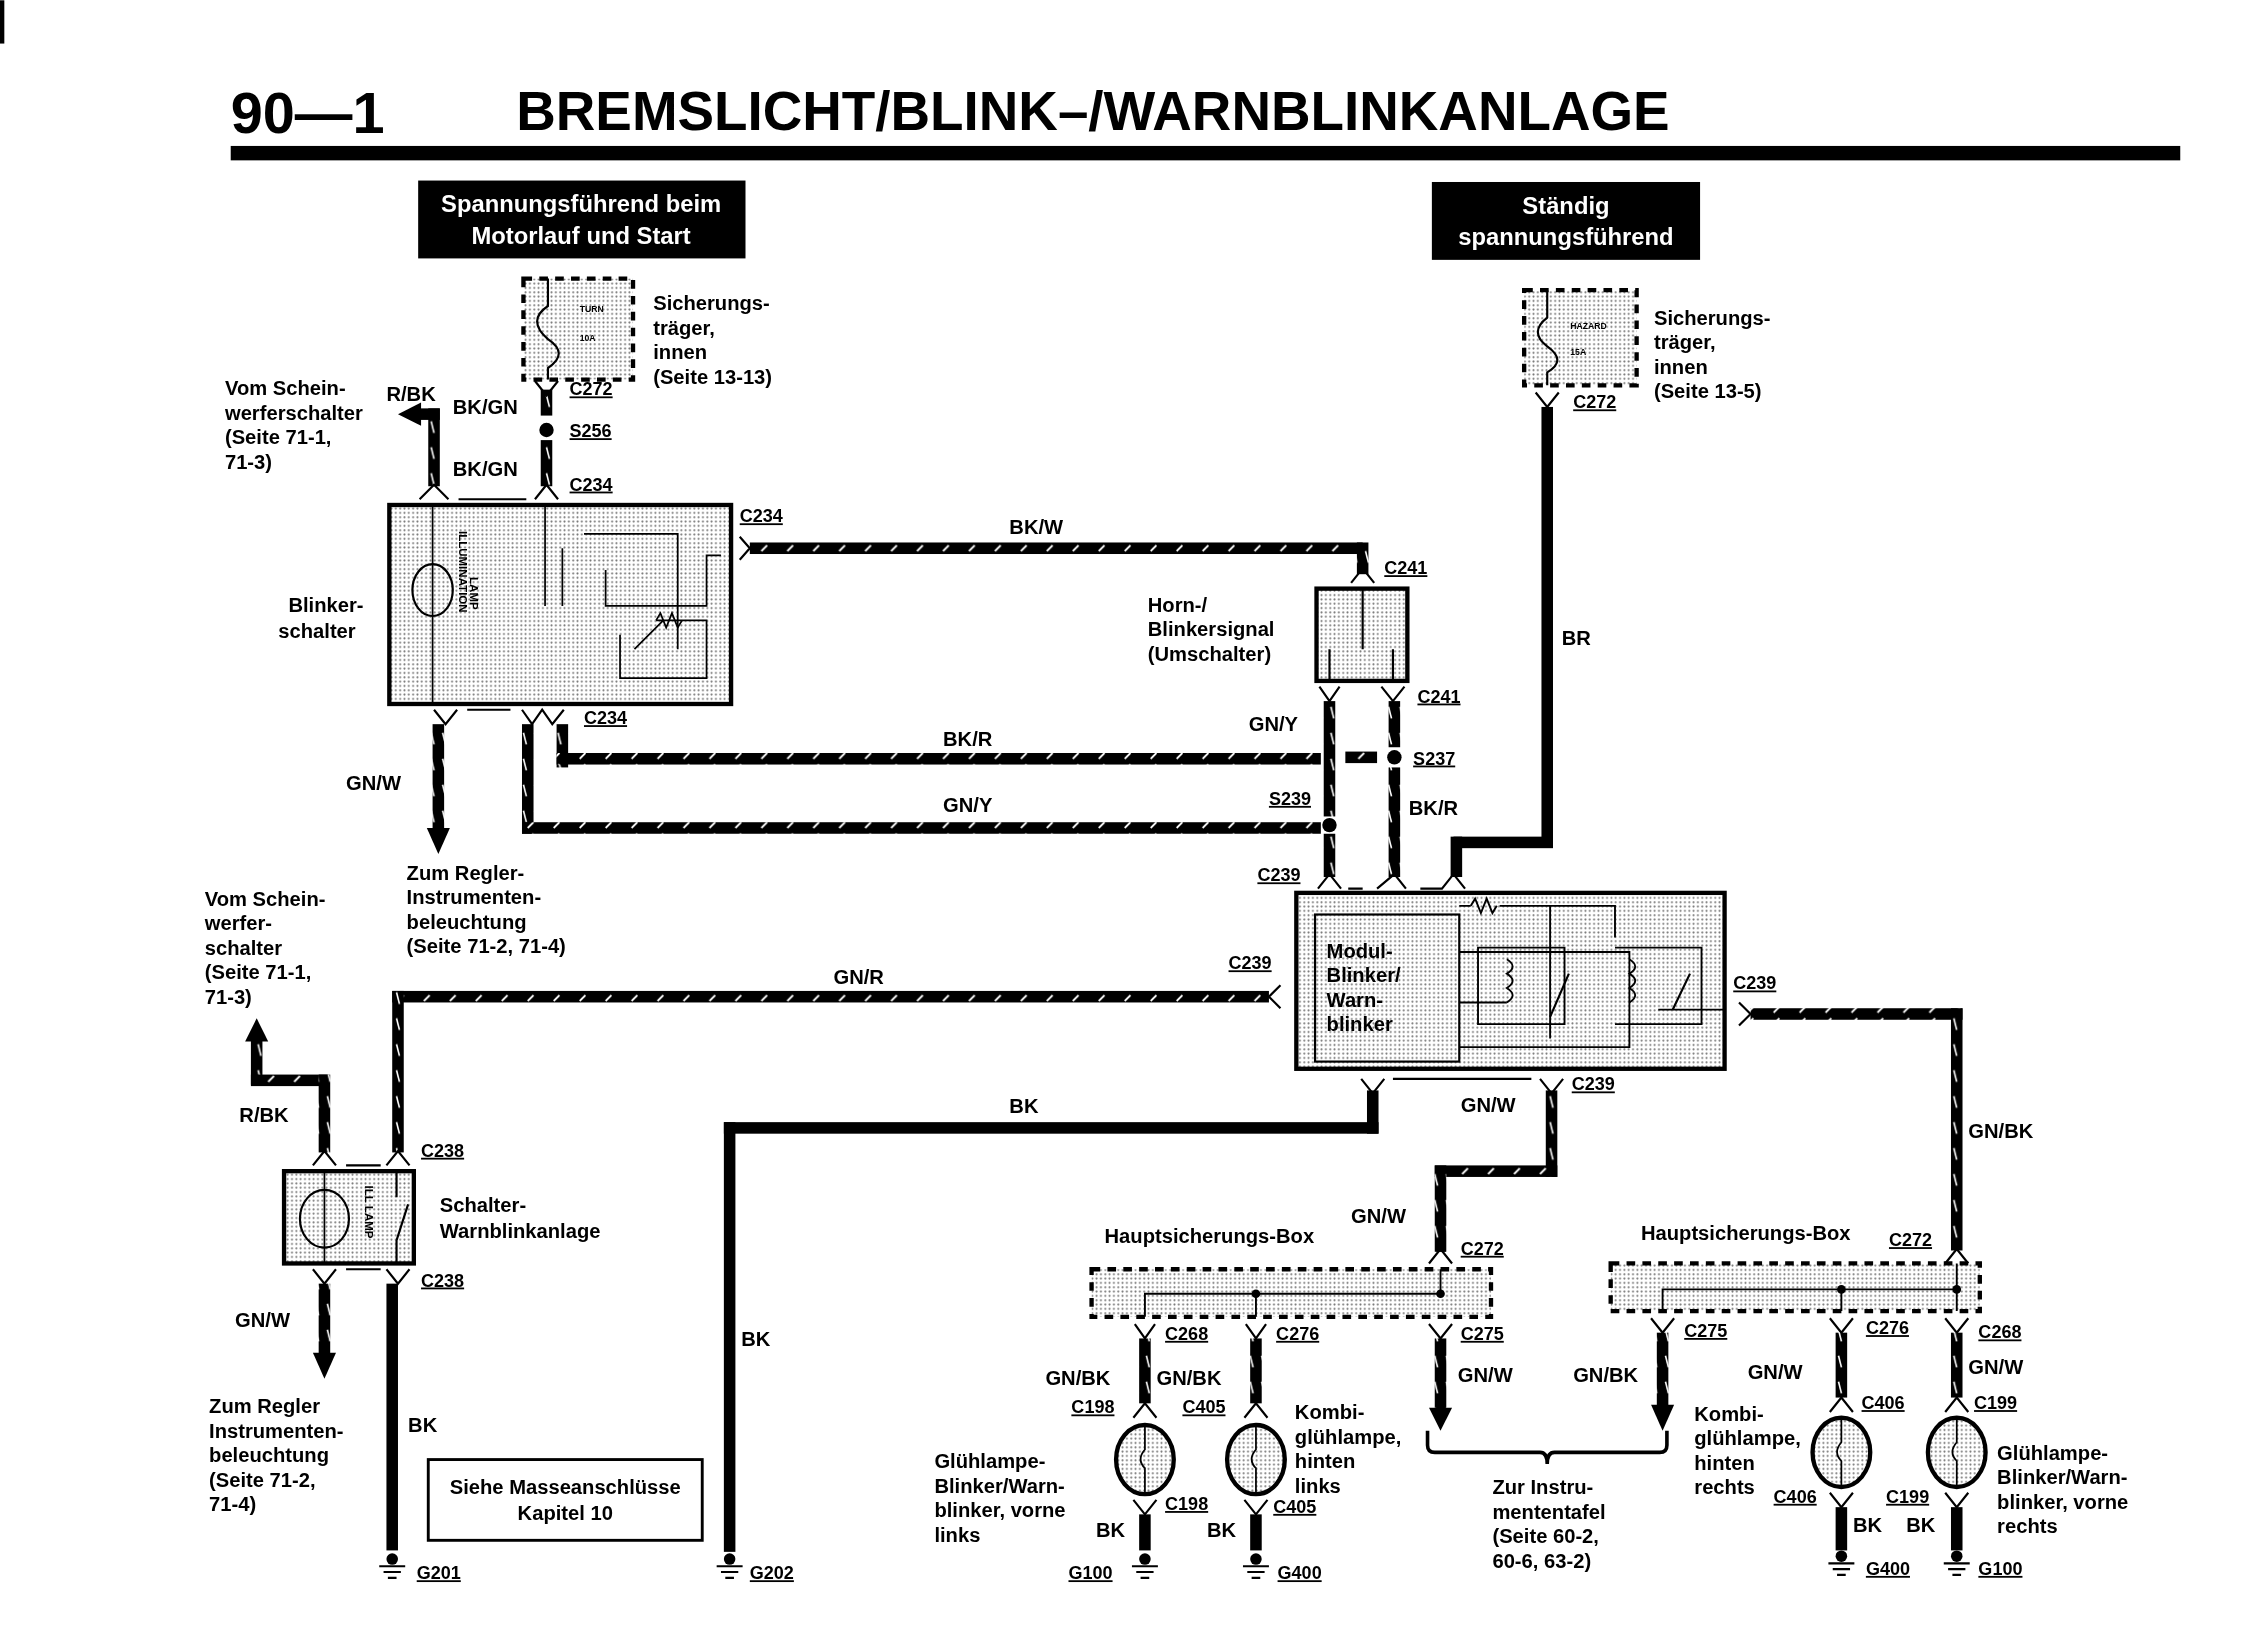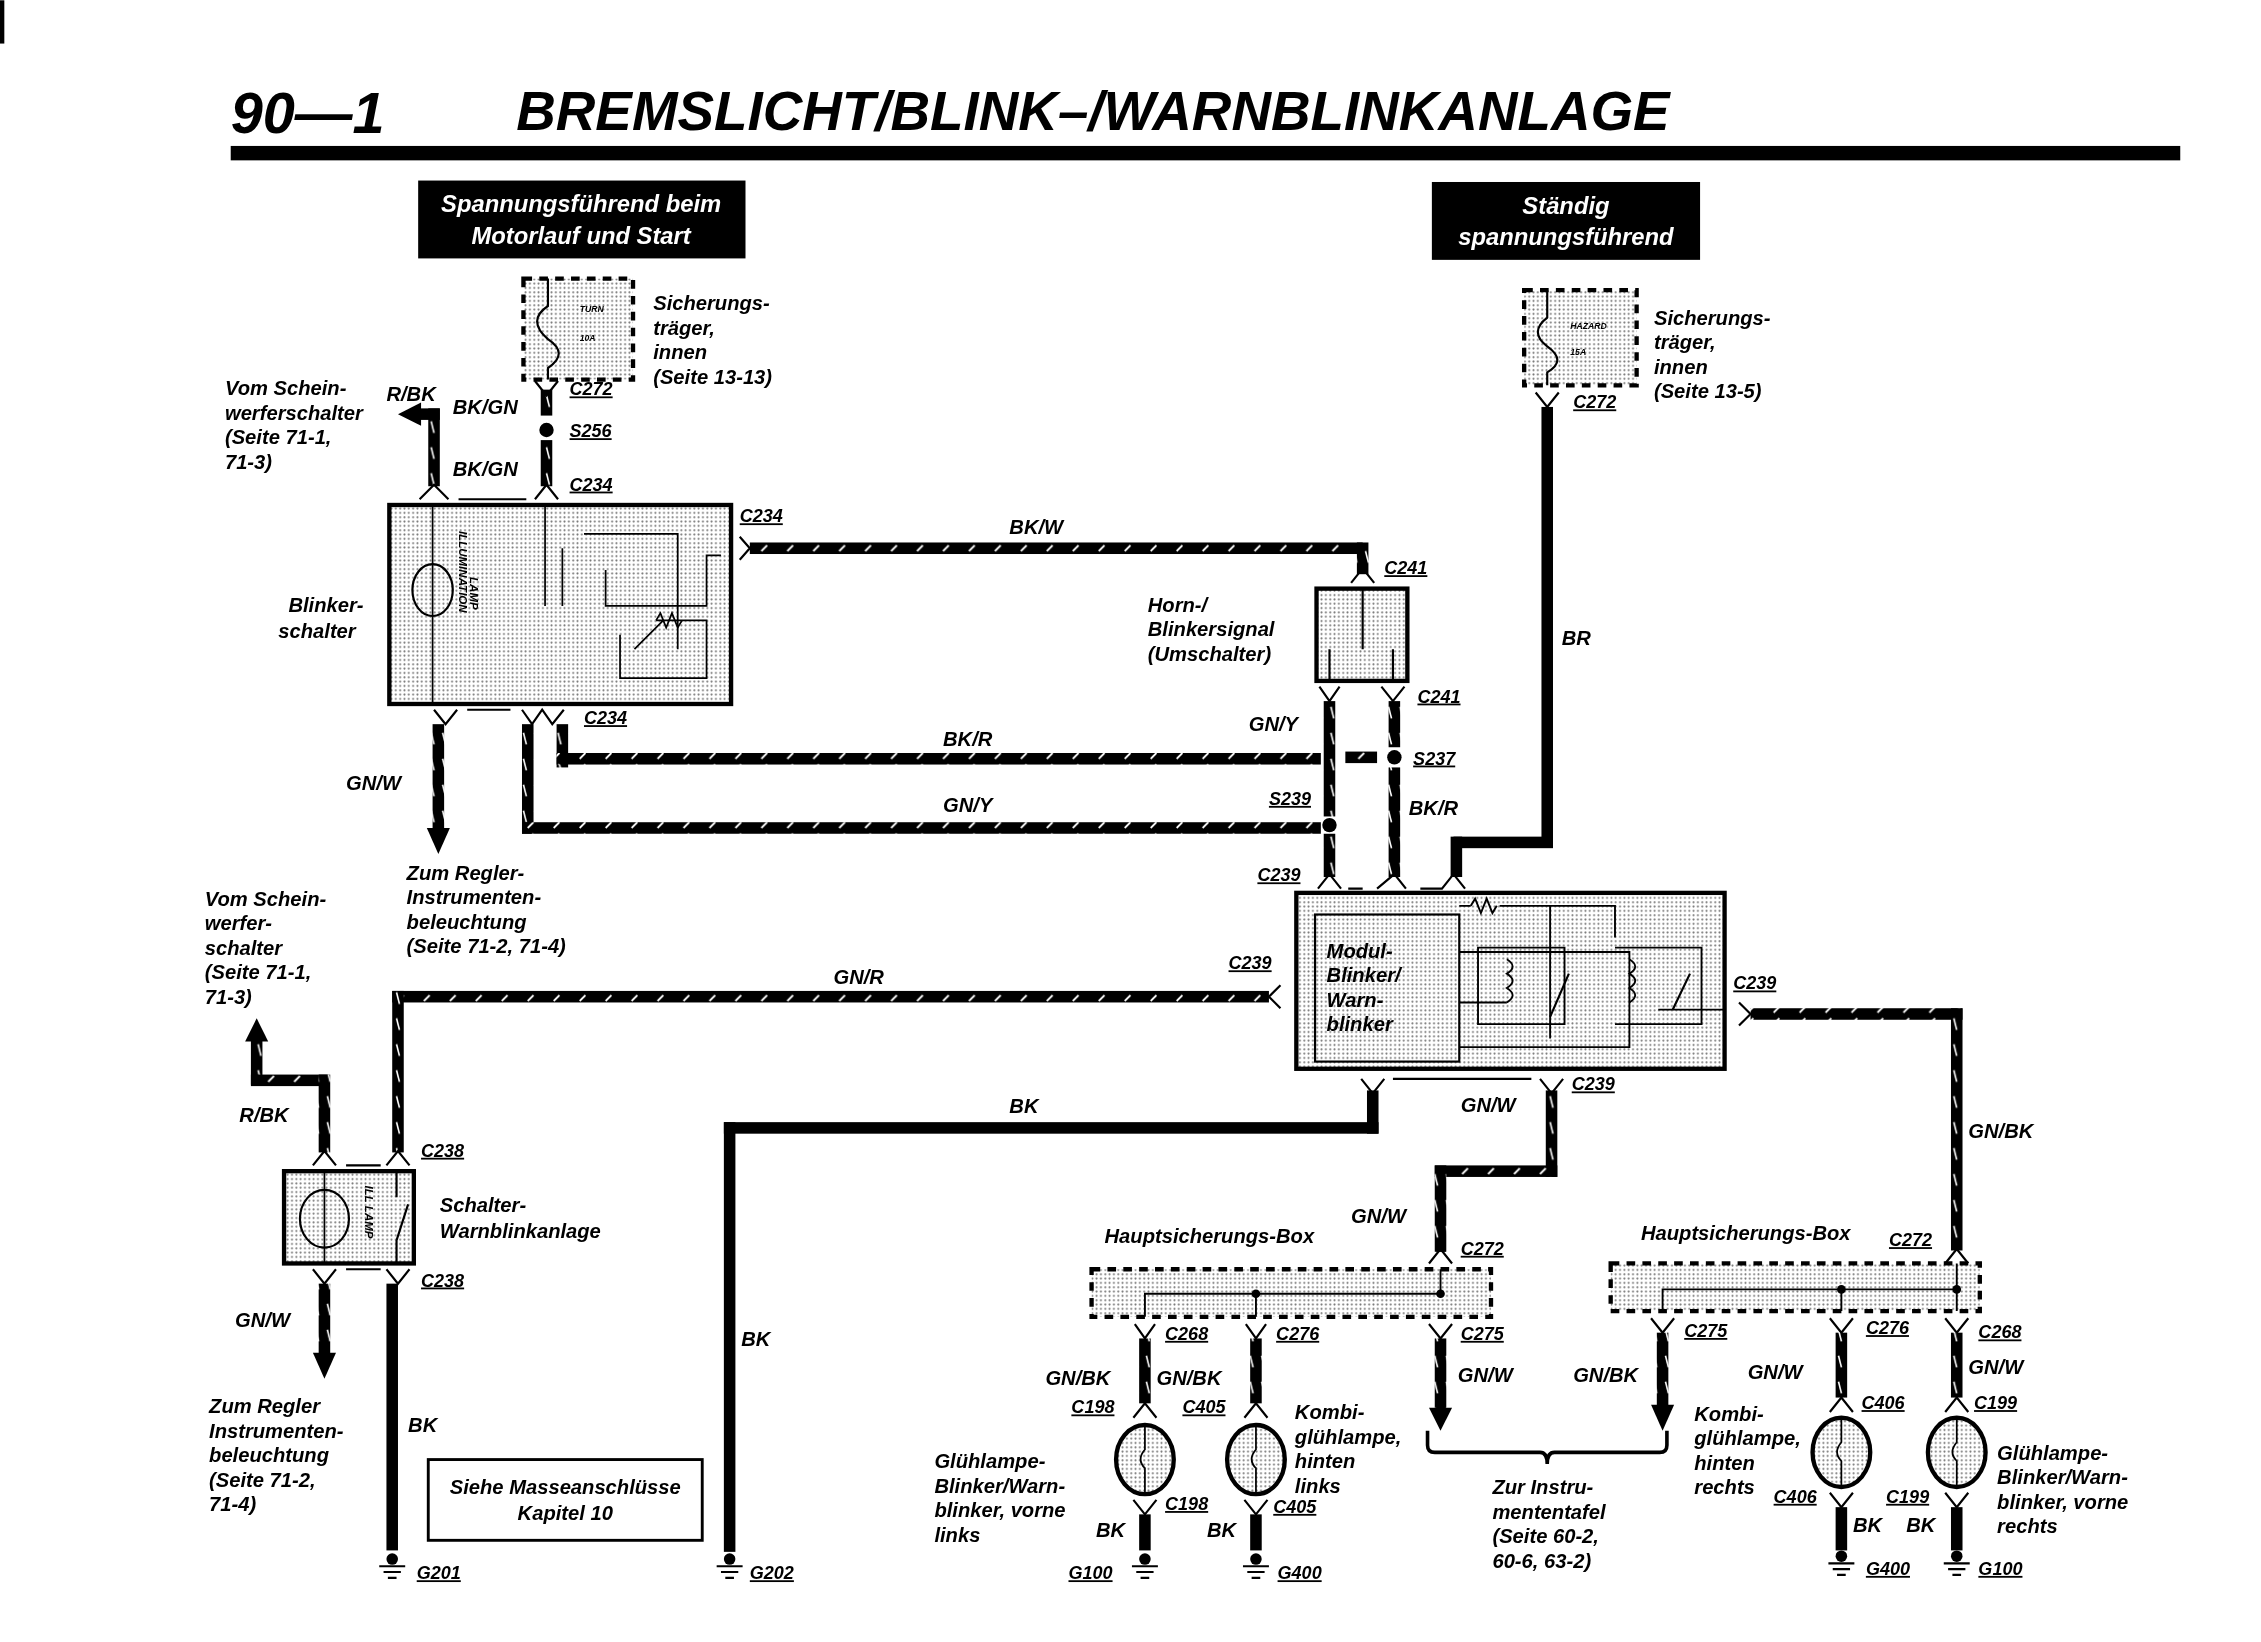--- a/index.html
+++ b/index.html
@@ -1,17 +1,17 @@
 <!DOCTYPE html>
 <html style="font-size:10.3px"><head>
 <meta charset="utf-8">
 <style>
   html, body { margin:0; padding:0; background:#fff; }
   body { width:2261px; height:1643px; overflow:hidden; font-family:"Liberation Sans", sans-serif; }
-  #sheet { position:absolute; left:0; top:0; width:2261px; height:1317px;font-style:italic; }
+  #sheet { position:absolute; left:0; top:0; width:2261px; height:1317px; }
   svg text { font-family:"Liberation Sans", sans-serif; font-weight:bold; fill:#000; }
   .lbl { font-size:14px; }
   .wire-lbl { font-size:14px; }
   .conn { font-size:12.5px; text-decoration:underline; }
   .tiny { font-size:6px; }
   .hdr-num { font-size:40px; }
   .hdr-title { font-size:38px; }
   .box-title { font-size:16.5px; fill:#fff; }
 </style>
 </head>

